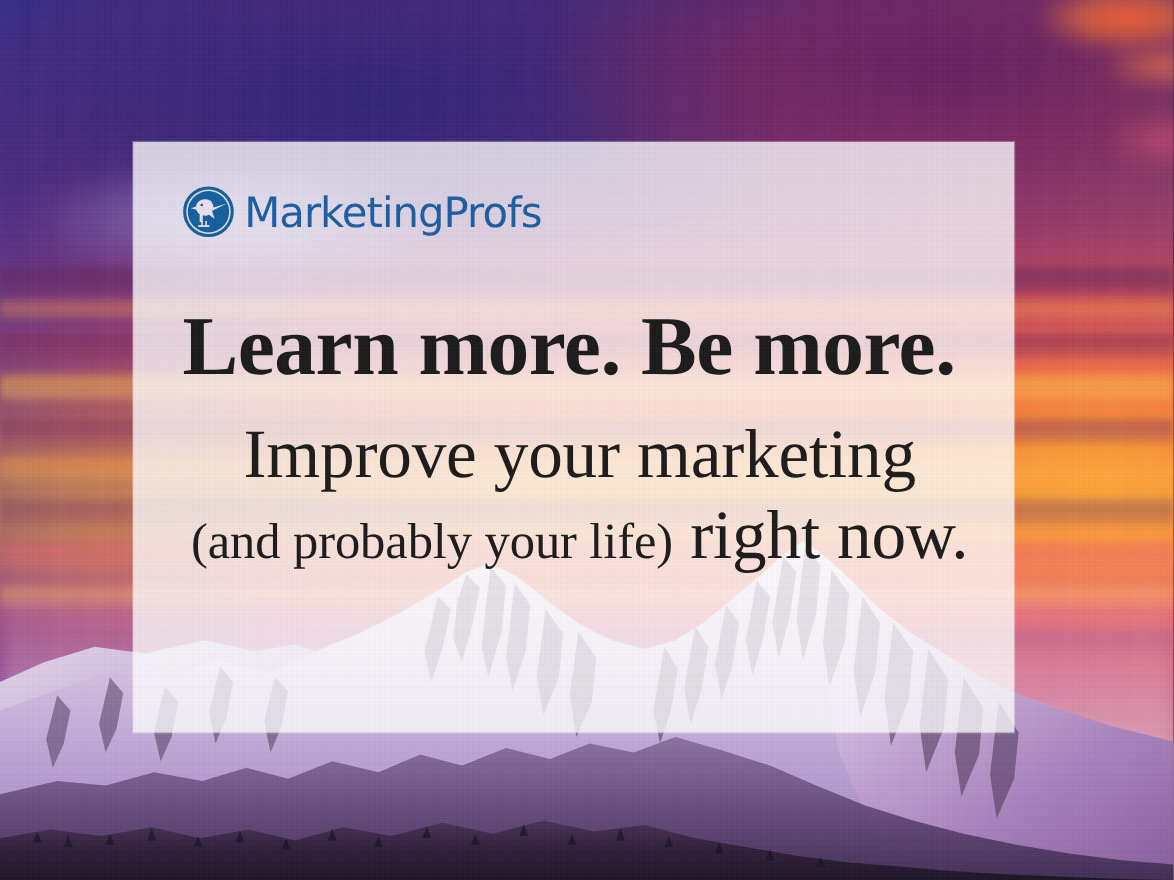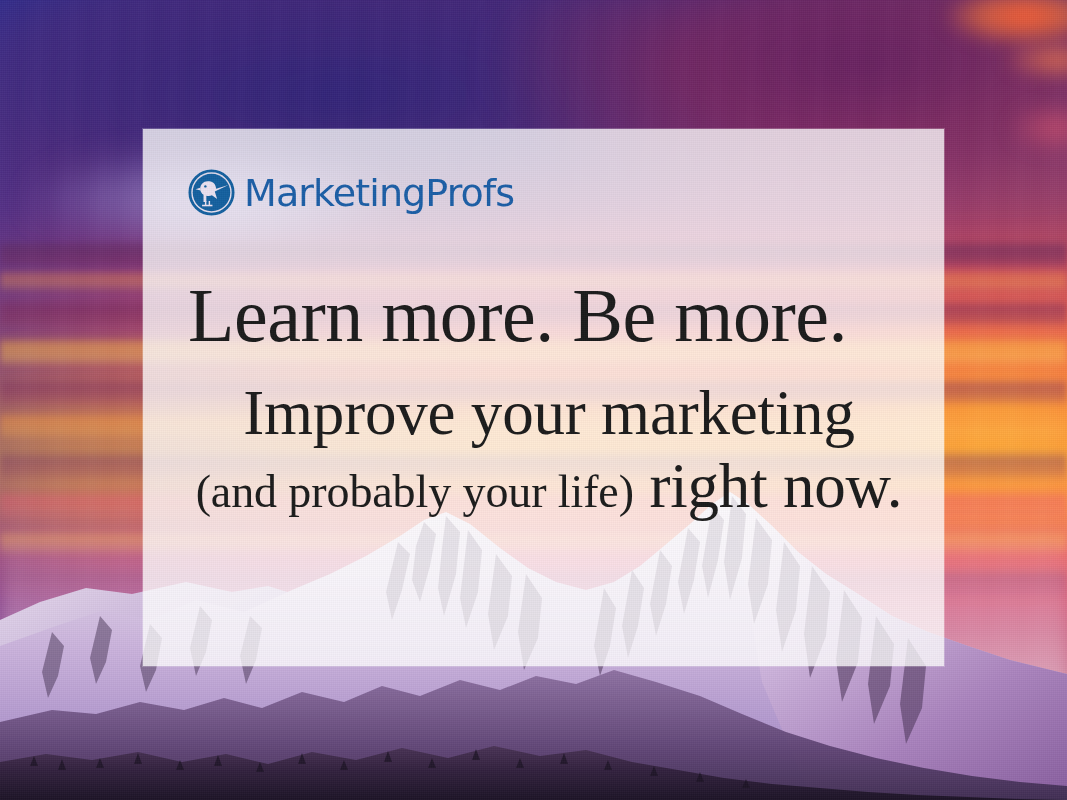--- a/index.html
+++ b/index.html
@@ -208,21 +208,21 @@
     pointer-events: none;
   }
 
   
   .mountains { position: absolute; left:0; right:0; bottom:0; height: 330px; }
   .mountains svg { display:block; width: 100%; height: 100%; }
 
   
   .panel {
     position: absolute;
-    left: 143px;
+    left: 121px;
     top: 129px;
     width: 801px;
     height: 537px;
     background: rgba(255,255,255,0.78);
     box-shadow: 0 0 0 1px rgba(255,255,255,0.22);
   }
 
   
   .logo-row {
     position: absolute;
@@ -245,21 +245,21 @@
   
   .copy {
     position: absolute;
     left: 45px;
     right: 34px;
     top: 148px;
     color: #1b1b1b;
   }
   .headline {
     font-family: "Liberation Serif", serif;
-    font-weight: 400;
+    font-weight: 700;
     font-size: 76px;
     line-height: 1.0;
     letter-spacing: -0.5px;
     margin: 0 0 24px 0;
     white-space: nowrap;
   }
   .sub {
     font-family: "Liberation Serif", serif;
     font-weight: 400;
     font-size: 63px;

